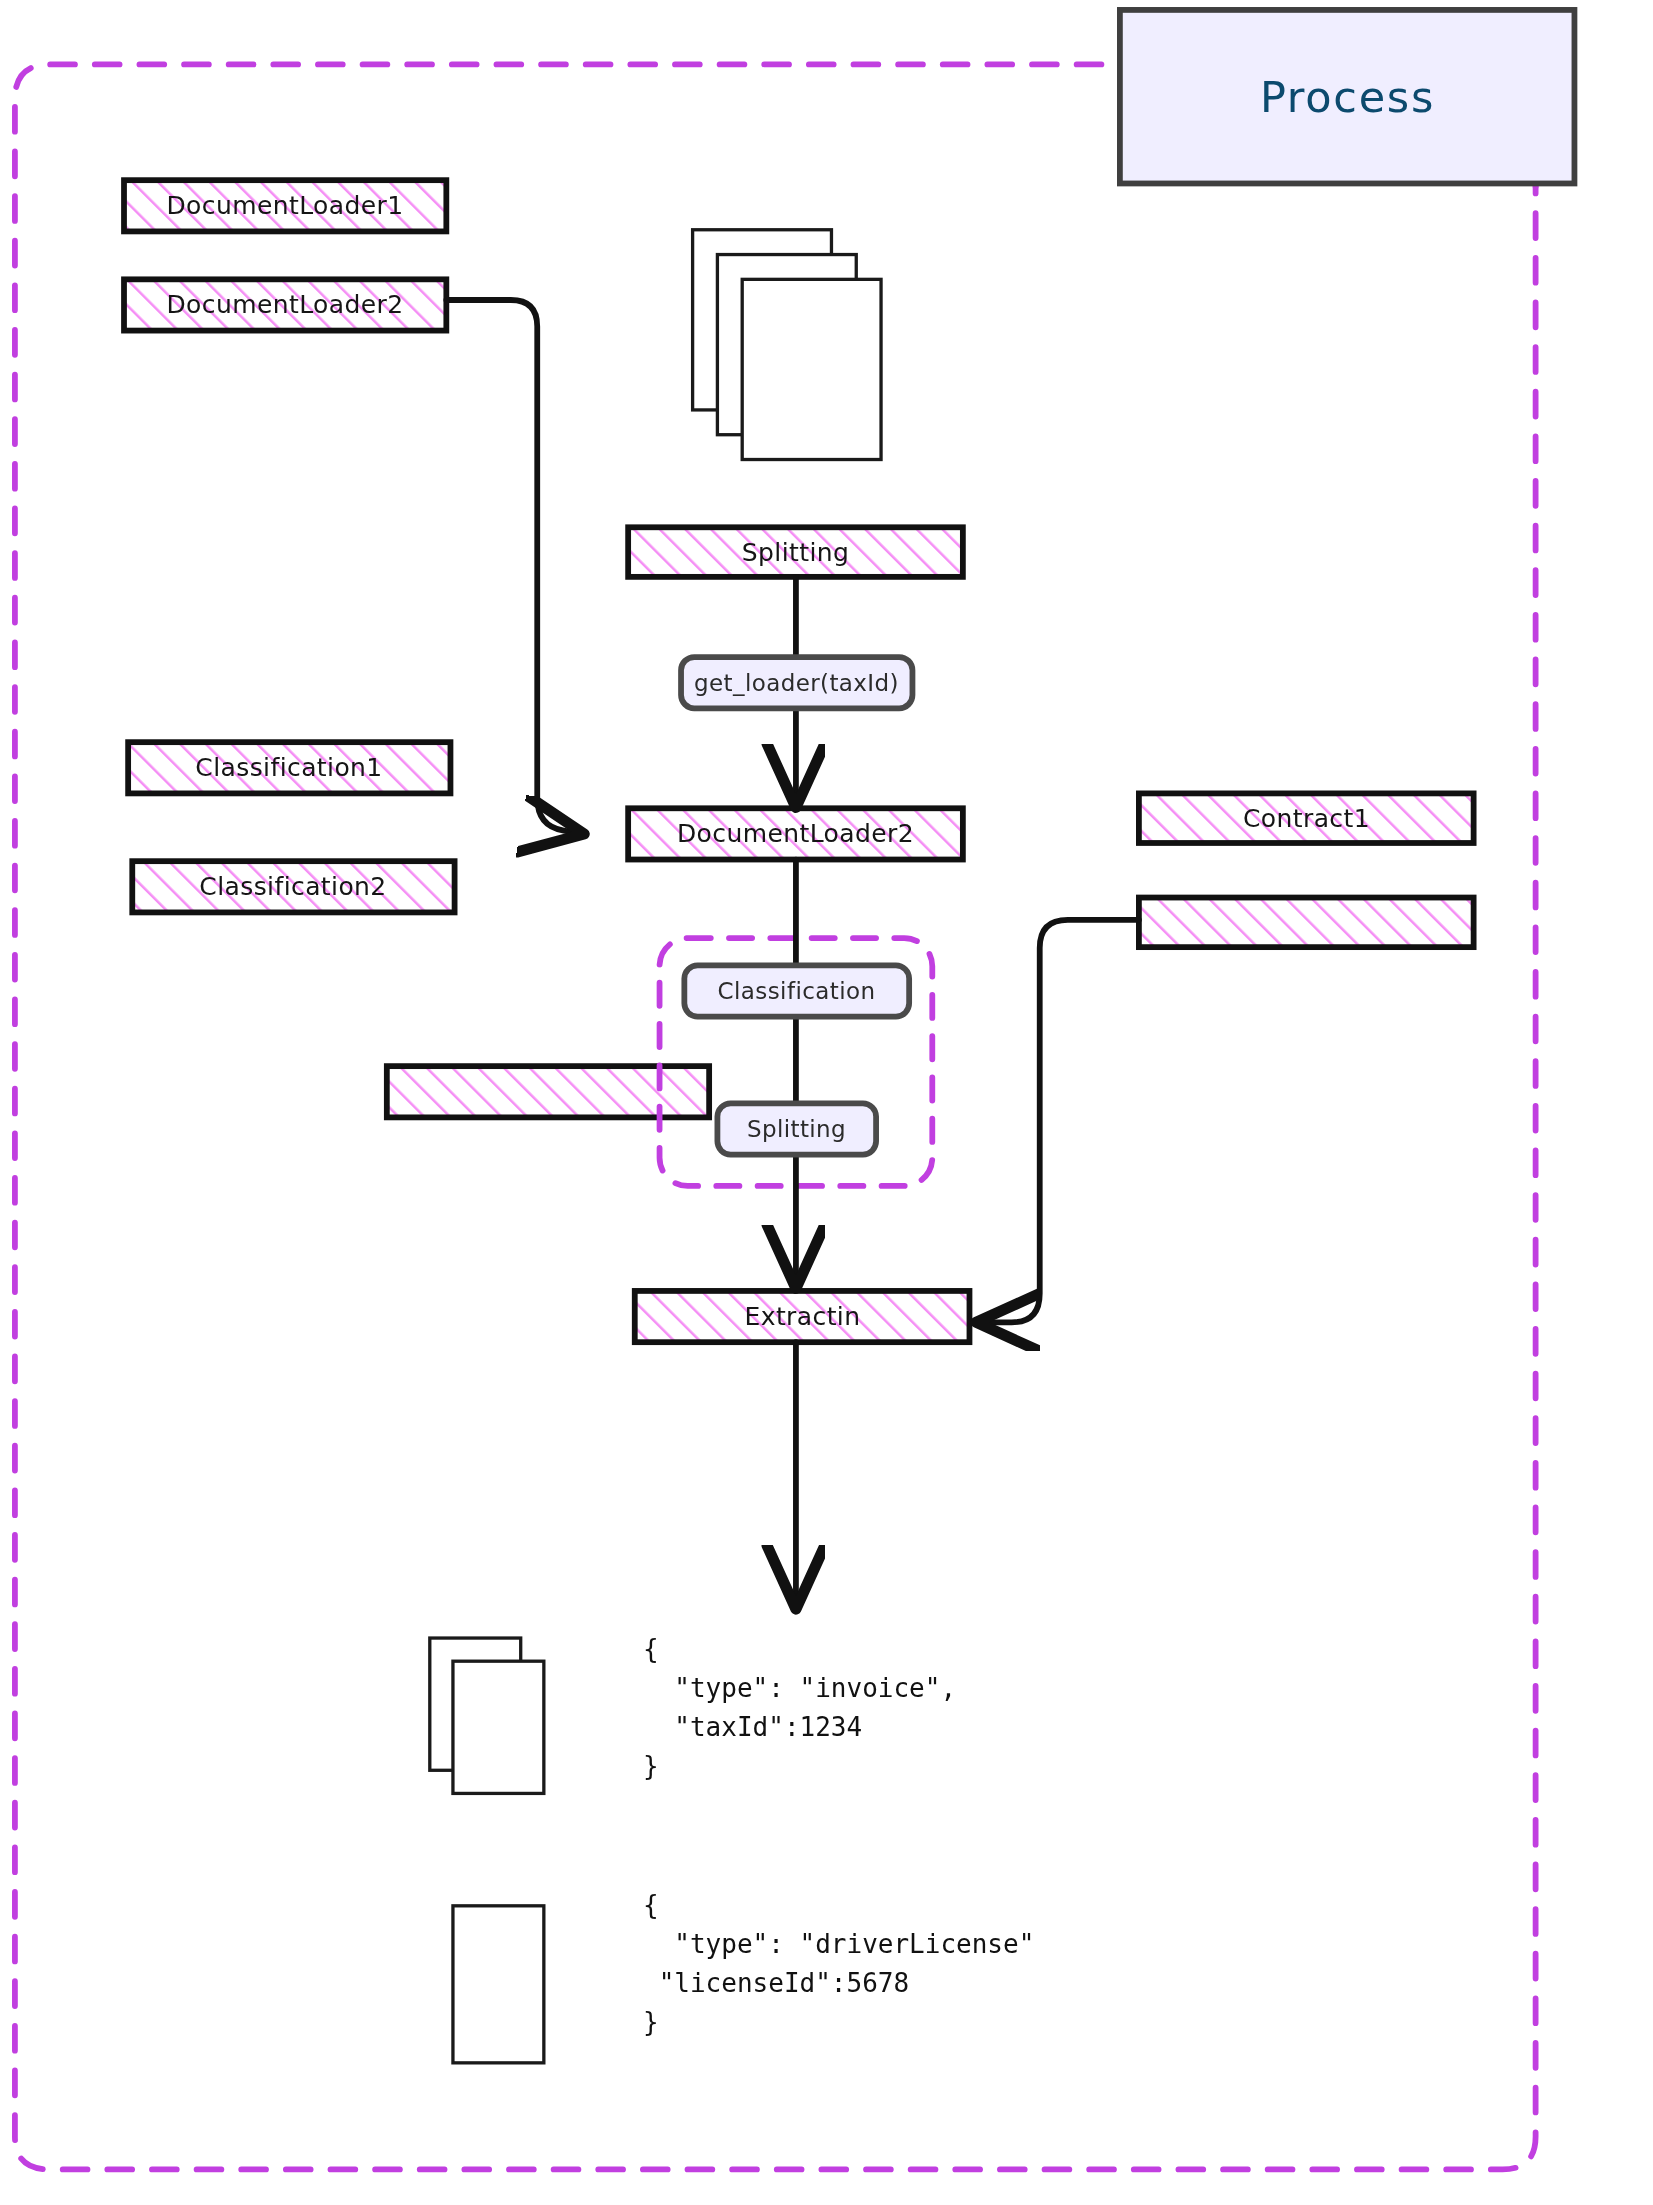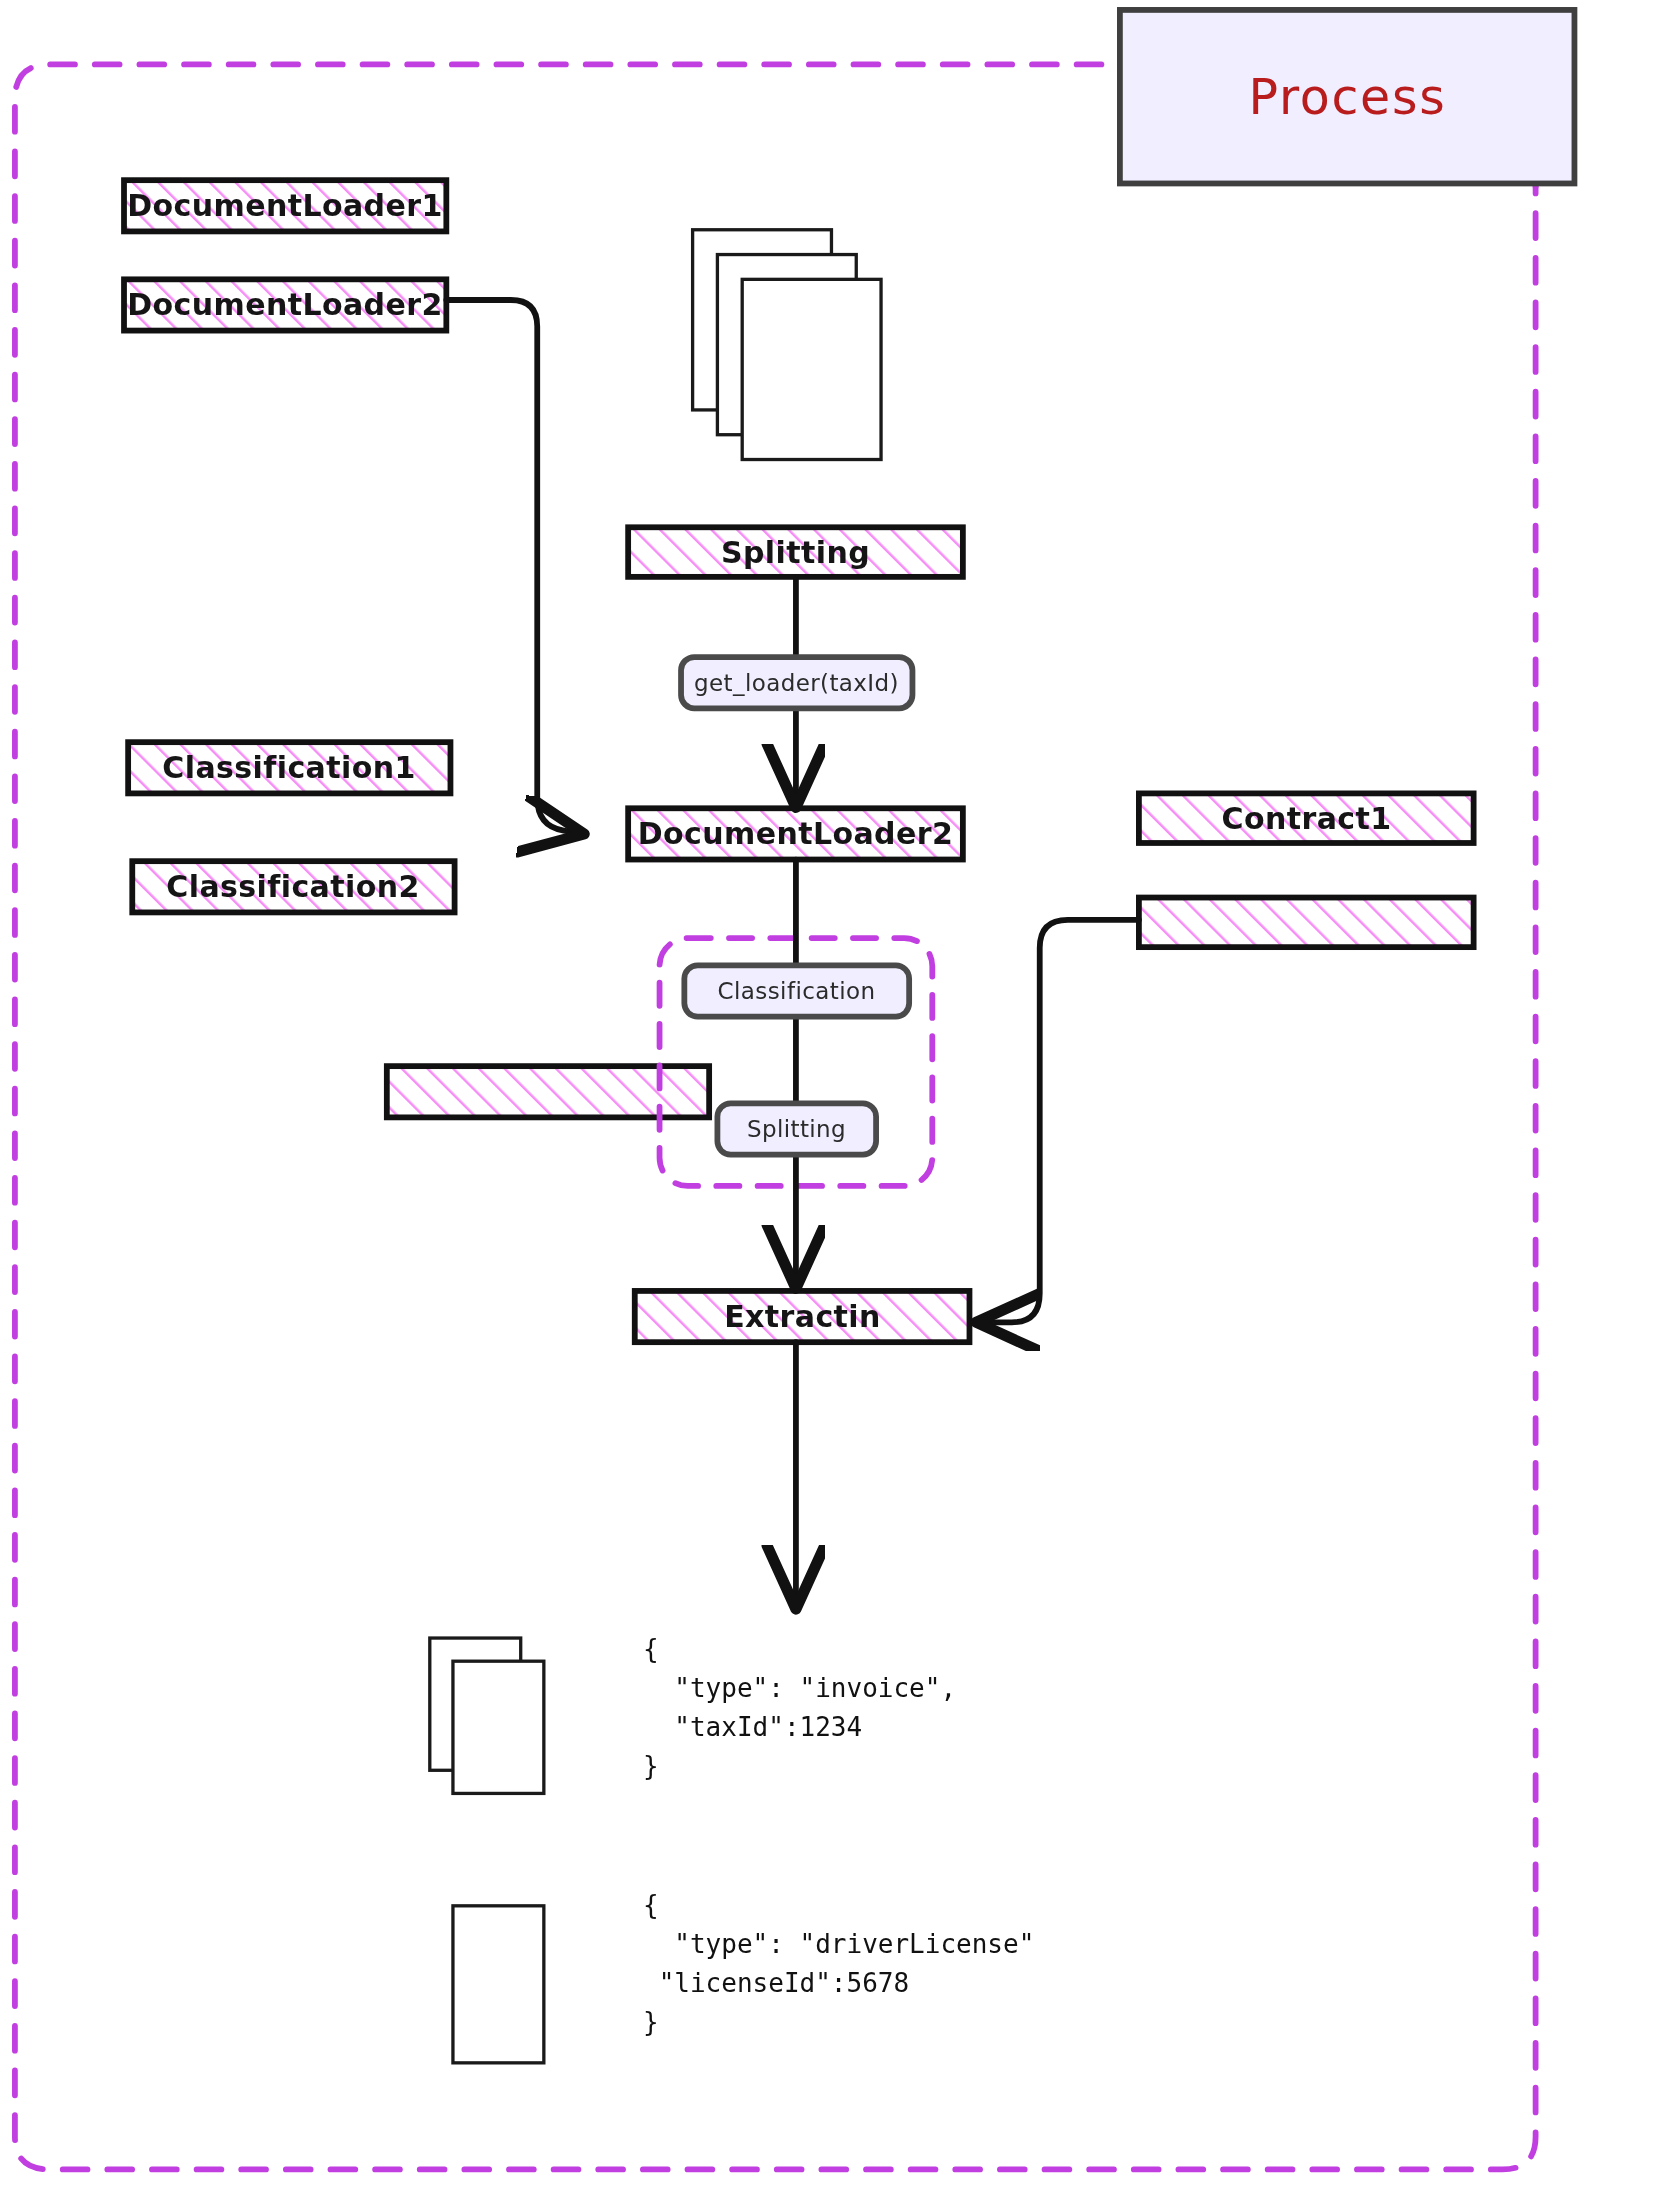--- a/index.html
+++ b/index.html
@@ -14,23 +14,23 @@
   
   .lbl{
     position:absolute;
     font-family:"DejaVu Sans", sans-serif;
     color:#111;
     white-space:pre;
     letter-spacing:0.4px;
     display:flex;align-items:center;justify-content:center;
     pointer-events:none;
   }
-  .hatch-label{font-size:30px;font-weight:700;color:#151515;}
+  .hatch-label{font-size:25px;font-weight:400;color:#151515;}
   .pill-label{font-size:23px;color:#2b2b2b;}
-  .process-label{font-size:49px;color:#b91c1c;letter-spacing:1.7px;}
+  .process-label{font-size:43px;color:#0c4a6e;letter-spacing:1.7px;}
   .json-block{
     position:absolute;
     font-family:"DejaVu Sans Mono", monospace;
     font-size:26px;
     line-height:39px;
     color:#111;
     white-space:pre;
     pointer-events:none;
   }
 </style>

